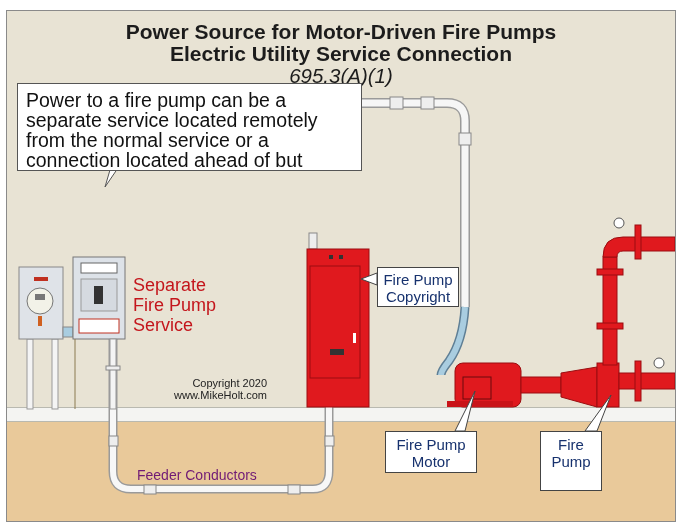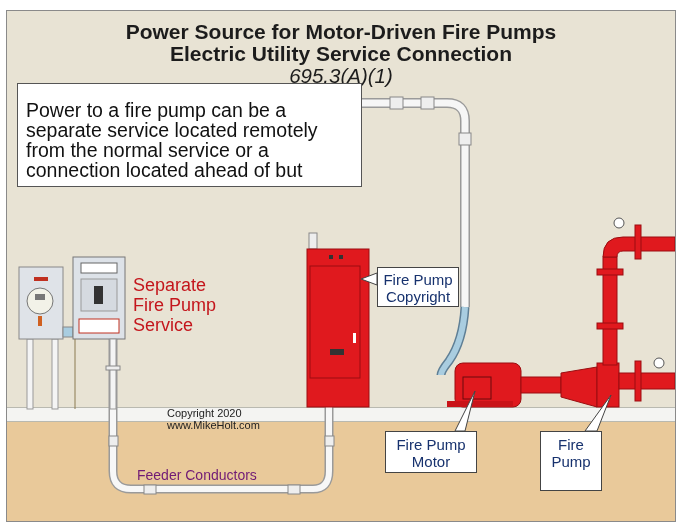--- a/index.html
+++ b/index.html
@@ -3,24 +3,24 @@
 <meta charset="utf-8">
 <style>
   html, body { margin: 0; padding: 0; background: #ffffff; }
   body { width: 682px; height: 528px; position: relative; overflow: hidden; font-family: "Liberation Sans", sans-serif; }
   .frame { position: absolute; left: 6px; top: 10px; width: 668px; height: 510px; background: #e8e3d4; border: 1px solid #8a8a8a; overflow: hidden; }
   .ground { position: absolute; left: 0; top: 408px; width: 100%; height: 102px; background: #e9c99a; }
   .slab { position: absolute; left: 0; top: 396px; width: 100%; height: 13px; background: #f4f4f2; border-top: 1px solid #b9b9b0; border-bottom: 1px solid #b9b9b0; }
   .titleblock { position: absolute; left: 0; top: 10px; width: 100%; text-align: center; color: #1c1c1c; }
   .t1, .t2 { font-size: 21px; line-height: 22px; font-weight: bold; }
   .t3 { font-size: 20.5px; line-height: 22px; font-style: italic; }
-  .callout { position: absolute; left: 10px; top: 21px; width: 345px; height: 104px; background: #fff; border: 1px solid #555; box-sizing: border-box; padding: 16px 8px; font-size: 19.5px; line-height: 20px; color: #111; }
+  .callout { position: absolute; left: 10px; top: 21px; width: 345px; height: 88px; background: #fff; border: 1px solid #555; box-sizing: border-box; padding: 6px 8px; font-size: 19.5px; line-height: 20px; color: #111; }
   .lbl { position: absolute; background: #fff; border: 1px solid #444; box-sizing: border-box; text-align: center; color: #17326e; font-size: 15px; line-height: 17px; }
   .red-text { position: absolute; left: 126px; top: 264px; width: 100px; text-align: left; color: #c4161c; font-size: 18px; line-height: 20px; }
-  .copy { position: absolute; left: 160px; top: 366px; width: 100px; text-align: left; color: #222; font-size: 11px; line-height: 12px; margin-top: 30px; }
+  .copy { position: absolute; left: 160px; top: 366px; width: 100px; text-align: right; color: #222; font-size: 11px; line-height: 12px; }
   .feeder { position: absolute; left: 130px; top: 456px; color: #701a75; font-size: 14px; }
   svg.art { position: absolute; left: 0; top: 0; }
 </style>
 </head>
 <body>
 
 <div class="frame">
   <div class="ground"></div>
   <div class="slab"></div>
 

